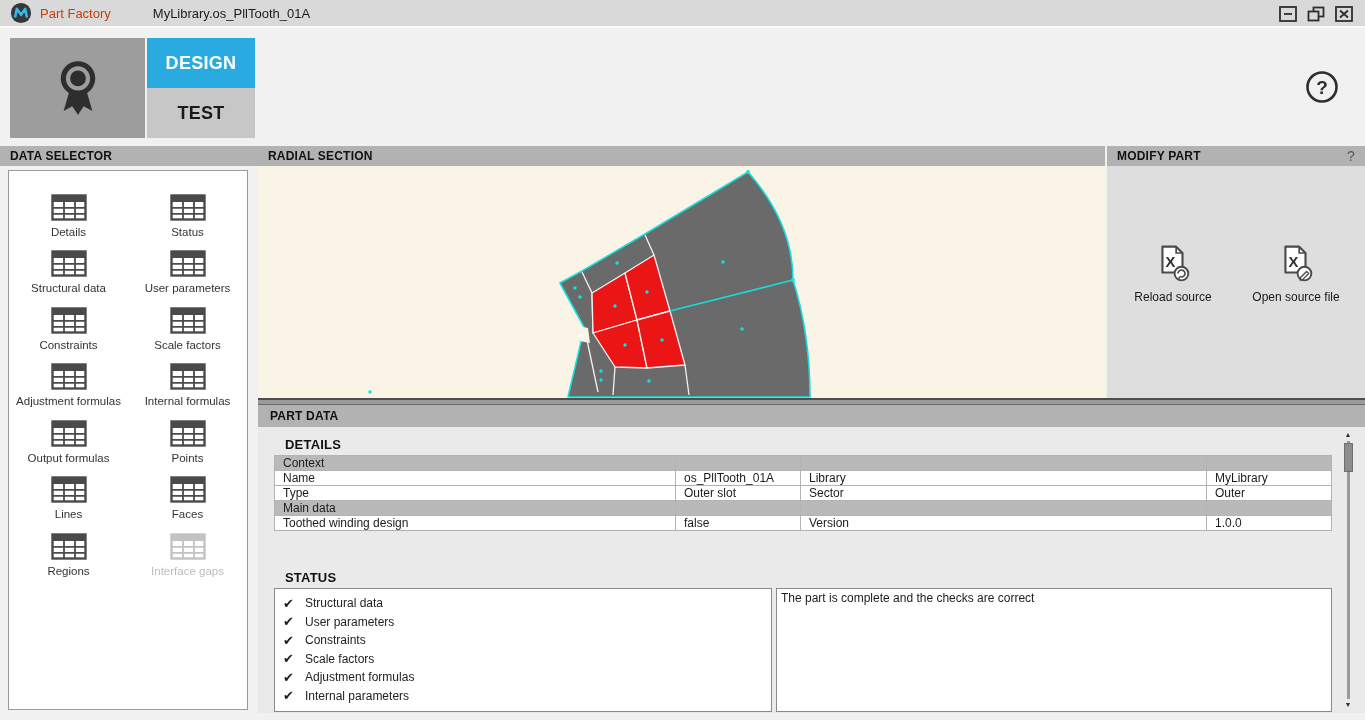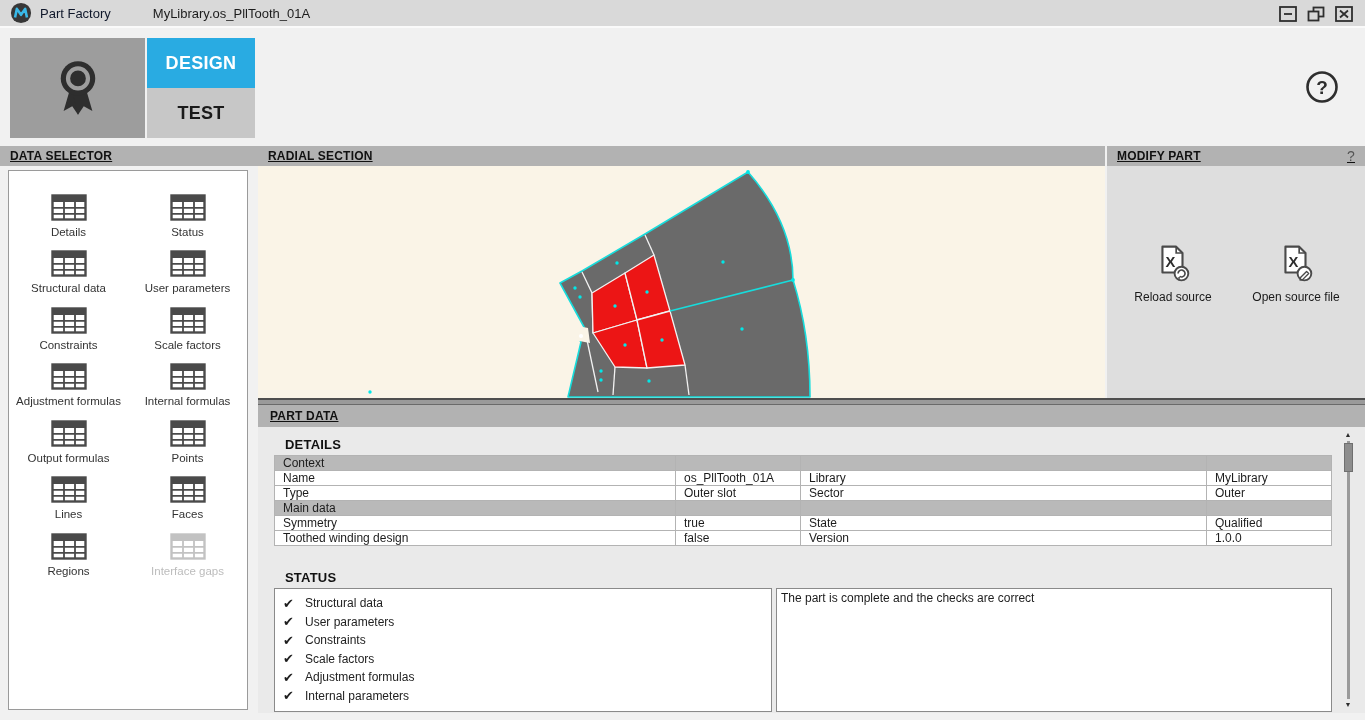--- a/index.html
+++ b/index.html
@@ -10,21 +10,21 @@
     font-family:"Liberation Sans", sans-serif; color:#1a1a1a;
     outline:1px solid #b0b0b0;
   }
   
   .titlebar {
     position:absolute; left:0; top:0; width:1365px; height:28px;
     background:#d9d9d9; border-bottom:2px solid #fafafa;
     display:flex; align-items:center;
   }
   .app-logo { margin-left:10px; width:22px; height:22px; flex:0 0 auto; }
-  .app-title { margin-left:8px; font-size:13px; color:#0f172a; }
+  .app-title { margin-left:8px; font-size:13px; color:#c2410c; }
   .doc-title { margin-left:42px; font-size:13px; color:#1c1c1c; }
   .win-buttons { position:absolute; right:12px; top:6px; display:flex; gap:10px; }
   .win-btn { width:18px; height:16px; display:block; cursor:default; }
 
   
   .ribbon { position:absolute; left:0; top:30px; width:1365px; height:116px; background:#f1f1f1; }
   .badge-box {
     position:absolute; left:10px; top:8px; width:135px; height:100px;
     background:#9d9d9d; display:flex; align-items:center; justify-content:center;
   }
@@ -39,21 +39,21 @@
     display:flex; align-items:center; justify-content:center; }
   .reload-btn { height:80px; background:#f8f8f8; border:1px solid #e2e2e2; border-top:none;
     display:flex; flex-direction:column; align-items:center; justify-content:center;
     gap:5px; color:#29abe2; font-size:10.5px; letter-spacing:.3px; cursor:pointer; }
   .help-btn { position:absolute; right:26px; top:40px; width:34px; height:34px; cursor:pointer; }
 
   
   .sec-header {
     position:absolute; height:20px; background:#b2b2b2;
     display:flex; align-items:center; padding:0 10px;
-    font-size:12px; font-weight:bold; color:#111; letter-spacing:.2px;text-decoration:underline;
+    font-size:12px; font-weight:bold; color:#111; letter-spacing:.2px;
   }
   .hdr-ds { left:0; top:146px; width:258px; }
   .hdr-rs { left:258px; top:146px; width:847px; }
   .hdr-mp { left:1107px; top:146px; width:258px; justify-content:space-between; }
   .hdr-mp .q { font-weight:normal; color:#555; font-size:14px; }
   .hdr-pd { left:258px; top:405px; width:1107px; height:22px; padding-left:12px; }
 
   
   .ds-panel {
     position:absolute; left:8px; top:170px; width:240px; height:540px;
@@ -359,26 +359,20 @@
         <td class="c3">Sector</td>
         <td class="c4">Outer</td>
       </tr>
       <tr class="grp">
         <td class="c1">Main data</td>
         <td class="c2"></td>
             <td class="c3"></td>
             <td class="c4"></td>
       </tr>
       <tr>
-        <td class="c1">Symmetry</td>
-        <td class="c2">true</td>
-        <td class="c3">State</td>
-        <td class="c4">Qualified</td>
-      </tr>
-      <tr>
         <td class="c1">Toothed winding design</td>
         <td class="c2">false</td>
         <td class="c3">Version</td>
         <td class="c4">1.0.0</td>
       </tr>
     </tbody>
       </table>
 
     <div class="pd-heading h-status">STATUS</div>
     <div class="status-box status-checks">

